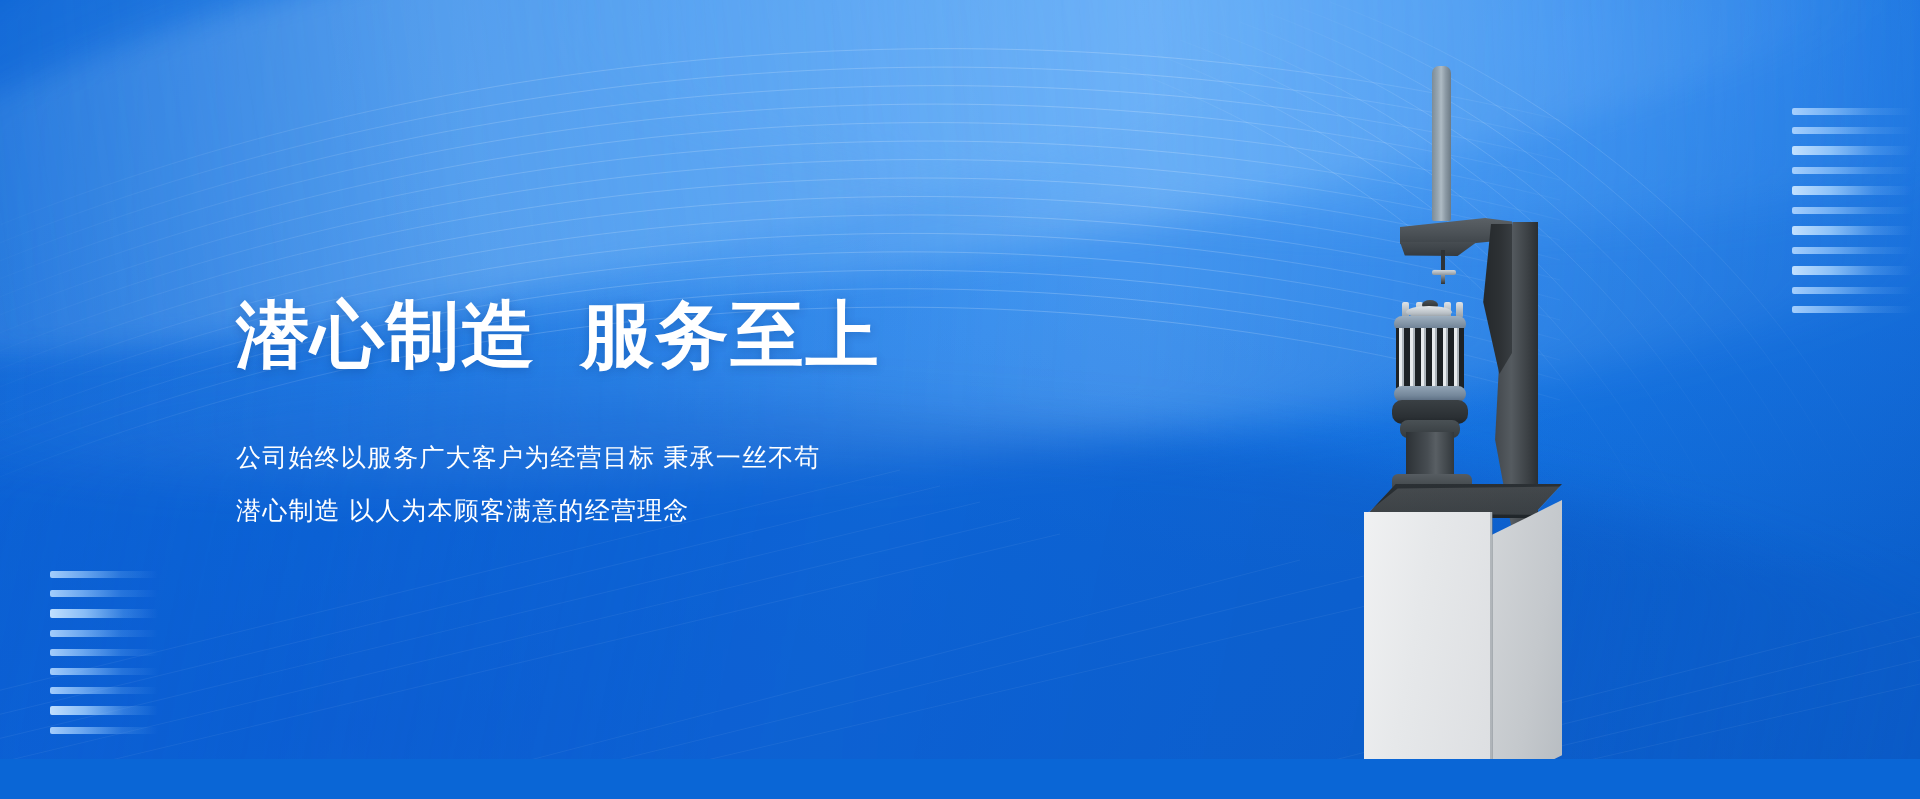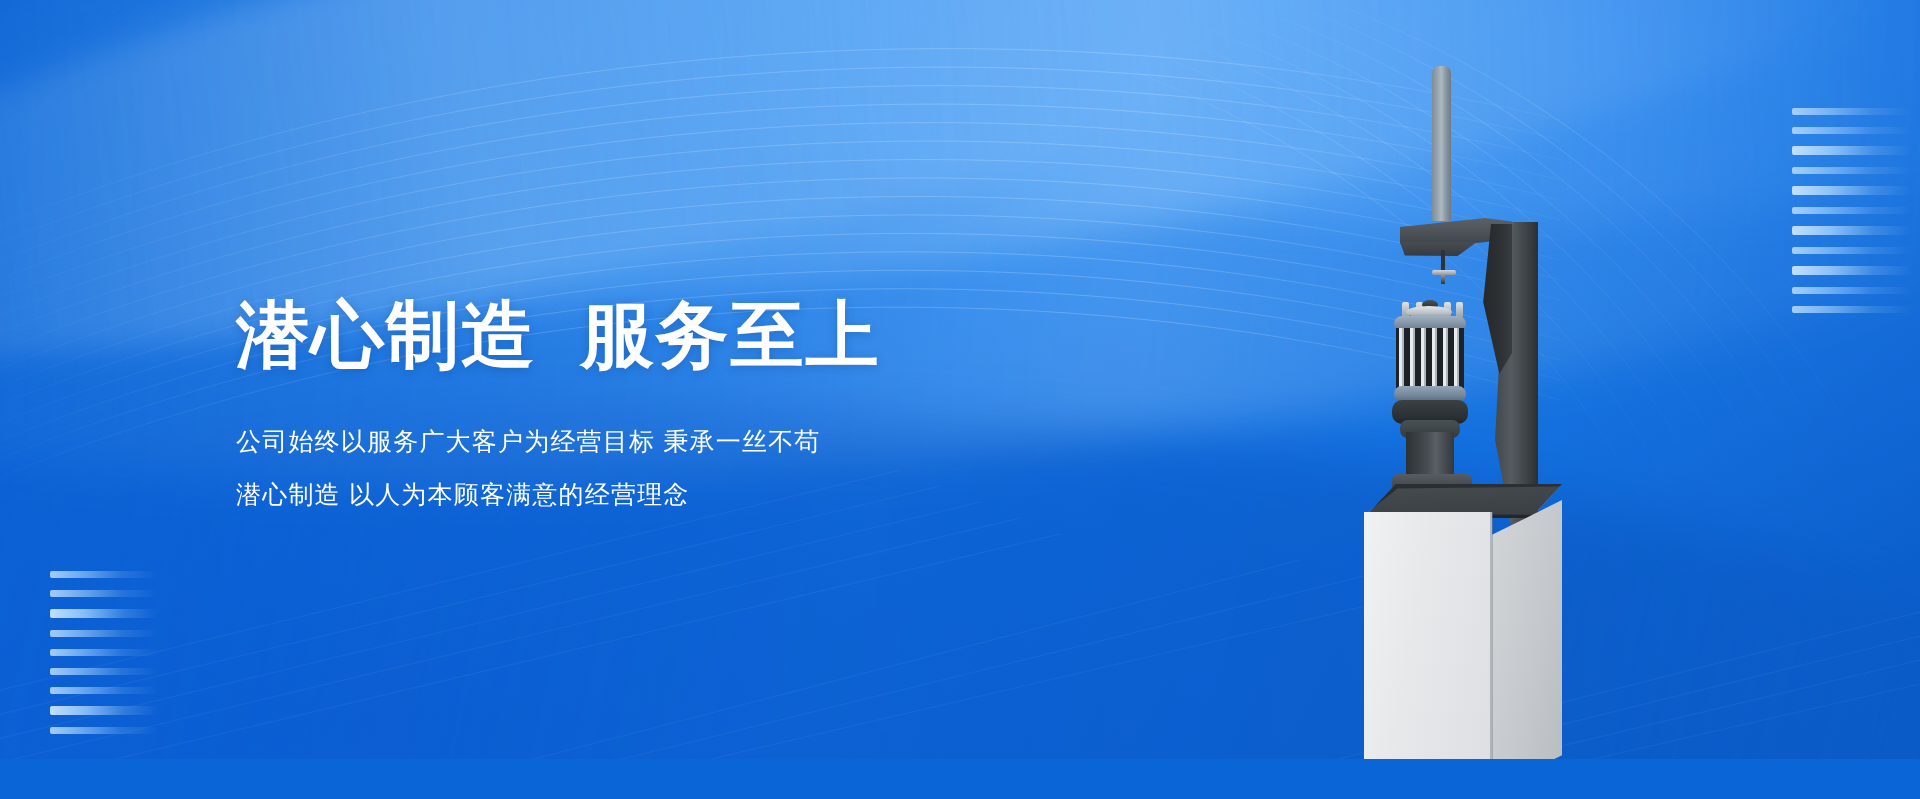--- a/index.html
+++ b/index.html
@@ -55,21 +55,21 @@
   #bars-left .bar.strong,#bars-right .bar.strong{height:9px;
      background:linear-gradient(90deg, rgba(196,226,255,0.98) 0%, rgba(168,212,255,0.80) 32%, rgba(120,180,245,0.34) 68%, rgba(95,165,238,0.0) 100%);}
 
   
   #copy{position:absolute;left:236px;top:296px;width:860px;}
   #headline{
     color:#ffffff;font-size:73px;line-height:1.06;font-weight:700;
     letter-spacing:2px;white-space:pre;margin:0;
     text-shadow:0 2px 10px rgba(3,42,110,0.25);
   }
-  #subcopy{margin:56px 0 0 0;}
+  #subcopy{margin:72px 0 0 0;}
   .subline{
     color:#ffffff;font-size:25px;line-height:1.0;font-weight:400;
     letter-spacing:1.2px;white-space:pre;
   }
   .subline + .subline{margin-top:28px;}
 
   
   #machine{position:absolute;left:1356px;top:60px;width:240px;height:739px;}
   .mpart{position:absolute;}
 

